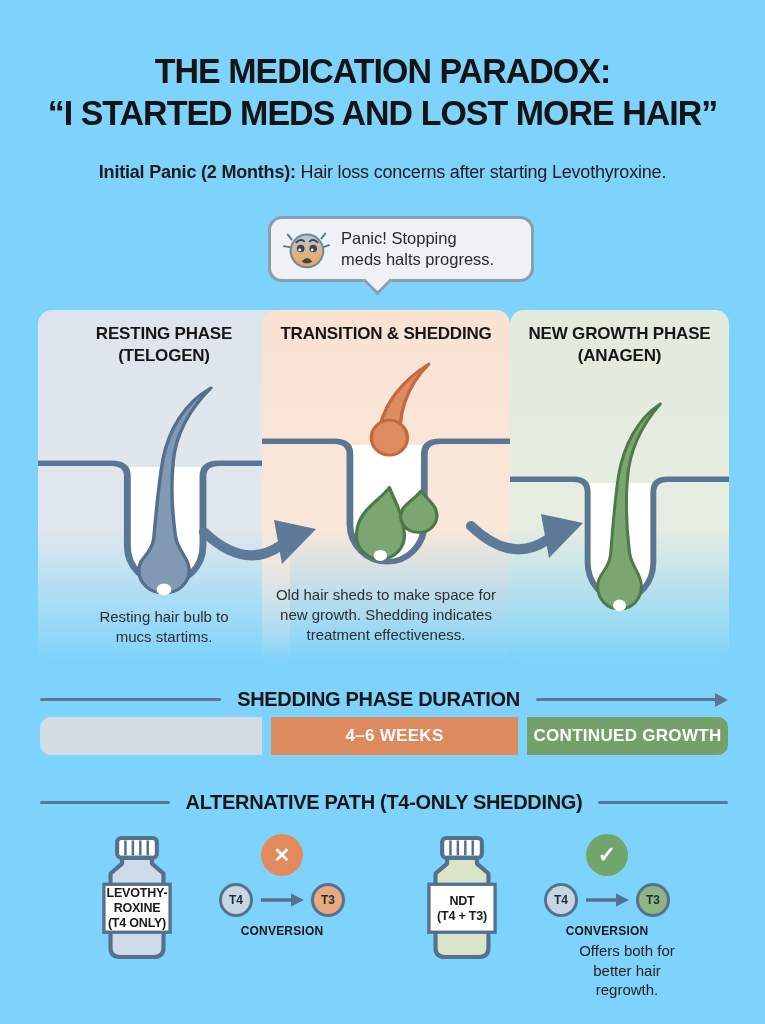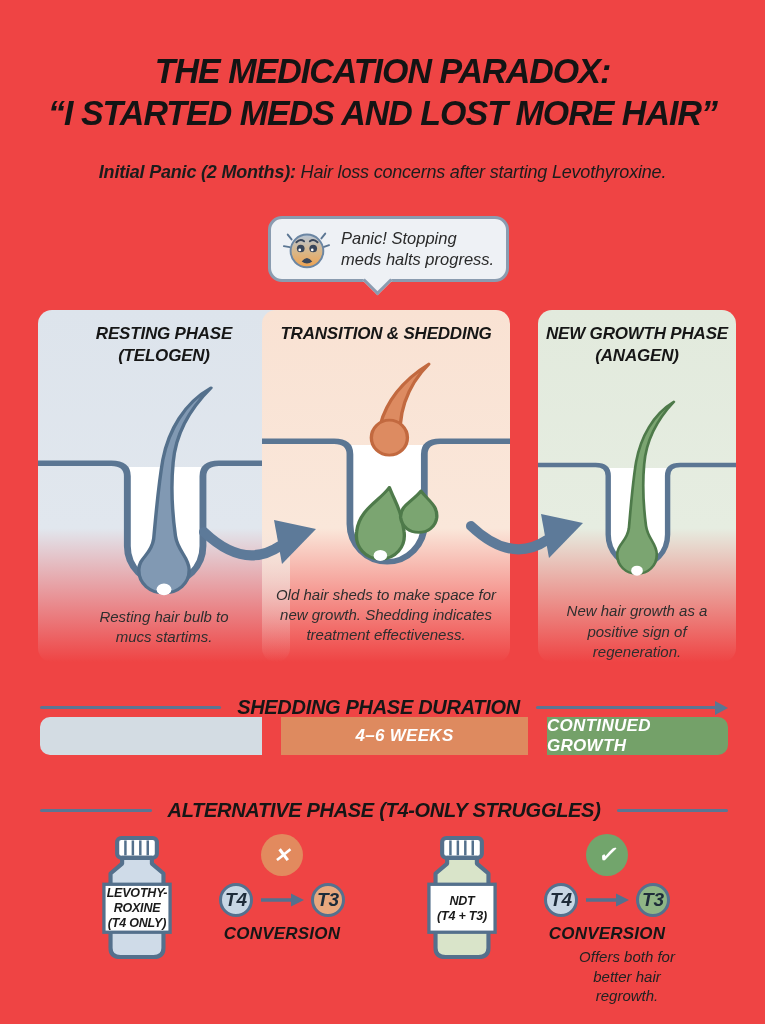--- a/index.html
+++ b/index.html
@@ -1,79 +1,79 @@
 <!DOCTYPE html>
 <html><head>
 <meta charset="utf-8">
 <style>
   html,body{margin:0;padding:0;background:#fff;}
   body{font-family:"Liberation Sans", sans-serif; -webkit-font-smoothing:antialiased;}
-  .canvas{position:relative;width:765px;height:1024px;margin:0 auto;background:#ef4444;overflow:hidden;font-style:italic;}
+  .canvas{position:relative;width:765px;height:1024px;margin:0 auto;background:#7dd3fc;overflow:hidden;}
 
   
   .title-block{position:absolute;top:50px;left:0;width:765px;text-align:center;color:#141414;
     font-weight:bold;font-size:35px;line-height:1.2;letter-spacing:-1px;transform:scaleX(.97);}
   .subtitle{position:absolute;top:162px;left:0;width:765px;text-align:center;font-size:18px;color:#1c1c1c;letter-spacing:-.2px;}
   .subtitle b{font-weight:bold;}
 
   
-  .bubble{position:absolute;left:268px;top:216px;width:241px;height:66px;background:#eef1f5;
+  .bubble{position:absolute;left:268px;top:216px;width:266px;height:66px;background:#eef1f5;
     border:3px solid #8a9cb0;border-radius:14px;display:flex;align-items:center;gap:10px;padding:11px 10px;box-sizing:border-box;}
   .bubble-tail{position:absolute;left:96px;bottom:-12px;width:18px;height:18px;background:#eef1f5;
     border-right:3px solid #8a9cb0;border-bottom:3px solid #8a9cb0;transform:rotate(45deg);}
   .bubble-text{font-size:16.5px;line-height:1.25;color:#2a2a2a;}
 
   
   .panel{position:absolute;top:310px;height:352px;border-radius:14px;display:flex;flex-direction:column;align-items:center;}
   .panel-1{left:38px;width:252px;background:linear-gradient(180deg,#dde4ec 0%,#e1e7ee 62%,rgba(245,247,250,0) 100%);}
   .panel-2{left:262px;width:248px;background:linear-gradient(180deg,#f9e2d3 0%,#fae7da 62%,rgba(253,248,244,0) 100%);}
-  .panel-3{left:538px;width:198px;background:linear-gradient(180deg,#e2eadd 0%,#e6ede1 62%,rgba(248,250,247,0) 100%);gap:16px;}
+  .panel-3{left:510px;width:219px;background:linear-gradient(180deg,#e2eadd 0%,#e6ede1 62%,rgba(248,250,247,0) 100%);gap:16px;}
   .panel-title{margin-top:13px;font-weight:bold;font-size:17px;line-height:1.28;text-align:center;color:#161616;letter-spacing:-.2px;}
   .follicle-svg{display:block;width:100%;height:230px;margin-top:8px;}
   .caption{text-align:center;font-size:15px;line-height:1.35;color:#2e2e2e;margin-top:2px;}
   .cap-1{max-width:160px;} .cap-2{max-width:232px;} .cap-3{max-width:168px;}
 
   .flow-arrow{position:absolute;z-index:5;}
   .flow-arrow-1{left:198px;top:498px;}
   .flow-arrow-2{left:465px;top:492px;}
 
   
   .rule-heading{position:absolute;left:40px;width:688px;display:flex;align-items:center;}
   .rule{flex:1;height:3px;background:#5b7693;border-radius:2px;}
-  .rule-heading .h-text{margin:8px 16px;font-weight:bold;font-size:20px;color:#161616;letter-spacing:-.3px;white-space:nowrap;}
+  .rule-heading .h-text{margin:0 16px;font-weight:bold;font-size:20px;color:#161616;letter-spacing:-.3px;white-space:nowrap;}
   .arrow-head{width:0;height:0;border-left:13px solid #5b7693;border-top:7px solid transparent;border-bottom:7px solid transparent;margin-left:-2px;}
   .heading-shedding{top:688px;}
   .heading-alt{top:791px;}
 
   
-  .duration-bar{position:absolute;left:40px;top:717px;width:688px;height:38px;display:flex;gap:19px;}
+  .duration-bar{position:absolute;left:40px;top:717px;width:688px;height:38px;display:flex;gap:9px;}
   .seg{display:flex;align-items:center;justify-content:center;color:#fff;font-weight:bold;font-size:17px;letter-spacing:.3px;}
   .seg-rest{flex:0 0 222px;background:#d3dce3;border-radius:10px 0 0 10px;}
   .seg-shed{flex:0 0 247px;background:#de8a5f;}
   .seg-grow{flex:1;background:#74a169;border-radius:0 10px 10px 0;}
 
   
   .option{position:absolute;display:flex;gap:26px;align-items:flex-start;}
   .option-a{left:94px;top:834px;}
   .option-b{left:419px;top:834px;}
   .bottle{position:relative;width:86px;height:127px;}
   .bottle-label{position:absolute;left:10px;top:51px;width:66px;height:47px;display:flex;flex-direction:column;
     justify-content:center;text-align:center;font-weight:bold;font-size:12.5px;line-height:1.18;color:#1a1a1a;letter-spacing:-.2px;}
   .conv-col{width:152px;display:flex;flex-direction:column;align-items:center;}
   .badge{width:42px;height:42px;border-radius:50%;display:flex;align-items:center;justify-content:center;
     color:#fff;font-weight:bold;margin-bottom:7px;}
   .badge-cross{background:#e28a5e;font-size:20px;}
   .badge-check{background:#72a56c;font-size:22px;}
   .t-row{display:flex;align-items:center;gap:7px;}
   .t-circle{width:34px;height:34px;border-radius:50%;border:3px solid #54718e;box-sizing:border-box;
-    display:flex;align-items:center;justify-content:center;font-weight:bold;font-size:19px;color:#1e2c3a;}
+    display:flex;align-items:center;justify-content:center;font-weight:bold;font-size:12px;color:#1e2c3a;}
   .t4{background:#c7d6e4;}
   .t3-orange{background:#e9a87e;}
   .t3-green{background:#8fb585;}
-  .conv-label{margin-top:7px;font-weight:bold;font-size:17px;color:#161616;letter-spacing:.2px;}
+  .conv-label{margin-top:7px;font-weight:bold;font-size:12px;color:#161616;letter-spacing:.2px;}
   .conv-desc{margin-top:3px;text-align:center;font-size:15px;line-height:1.3;color:#222;}
   .desc-a{max-width:150px;} .desc-b{max-width:162px;margin-left:40px;}
 </style>
 </head>
 <body>
 
 <div class="canvas">
 
   <div class="title-block">
     <div>THE MEDICATION PARADOX:</div>
@@ -148,21 +148,20 @@
     <div class="panel-title">
       <div>NEW GROWTH PHASE</div>
       <div>(ANAGEN)</div>
     </div>
     <svg class="follicle-svg" viewBox="0 0 220 250" preserveAspectRatio="none">
       <path d="M78,100 L78,186 A33,41 0 1 0 144,186 L144,100 Z" fill="#ffffff"></path>
       <path d="M0,96 L64,96 Q78,96 78,110 L78,186 A33,41 0 1 0 144,186 L144,110 Q144,96 158,96 L220,96" fill="none" stroke="#5b7693" stroke-width="6" stroke-linejoin="round" stroke-linecap="round"></path>
       <path d="M151,14 C128,30 114,60 109,92 C105,120 103,152 101,178 C99,196 88,198 88,212 C88,227 98,237 110,237 C122,237 132,227 132,212 C132,198 122,192 120,175 C117,148 116,120 118,95 C120,66 130,40 151,14 Z" fill="#7ba571" stroke="#4e7a4a" stroke-width="3" stroke-linejoin="round"></path>
       <circle cx="110" cy="233" r="6.5" fill="#ffffff"></circle>
     </svg>
-    <div class="caption cap-3">New hair growth as a positive sign of regeneration.</div>
   </div>
 
   <svg class="flow-arrow flow-arrow-1" width="125" height="75" viewBox="0 0 125 75">
     <path d="M6,34 Q46,72 82,48" stroke="#5d7a99" stroke-width="10" fill="none" stroke-linecap="round"></path>
     <polygon points="118,31 84,66 76,22" fill="#5d7a99"></polygon>
   </svg>
   <svg class="flow-arrow flow-arrow-2" width="125" height="75" viewBox="0 0 125 75">
     <path d="M6,34 Q46,72 82,48" stroke="#5d7a99" stroke-width="10" fill="none" stroke-linecap="round"></path>
     <polygon points="118,31 84,66 76,22" fill="#5d7a99"></polygon>
   </svg>
@@ -175,21 +174,21 @@
   </div>
 
   <div class="duration-bar">
     <div class="seg seg-rest"></div>
     <div class="seg seg-shed">4–6 WEEKS</div>
     <div class="seg seg-grow">CONTINUED GROWTH</div>
   </div>
 
   <div class="rule-heading heading-alt">
     <div class="rule"></div>
-    <div class="h-text">ALTERNATIVE PHASE (T4-ONLY STRUGGLES)</div>
+    <div class="h-text">ALTERNATIVE PATH (T4-ONLY SHEDDING)</div>
     <div class="rule"></div>
   </div>
 
   <div class="option option-a">
     <div class="bottle">
       <svg width="86" height="127" viewBox="0 0 104 152">
         <rect x="28" y="4" width="48" height="24" rx="5" fill="#ffffff" stroke="#54708c" stroke-width="5"></rect>
         <g stroke="#54708c" stroke-width="3">
           <line x1="38" y1="7" x2="38" y2="25"></line>
             <line x1="47" y1="7" x2="47" y2="25"></line>

